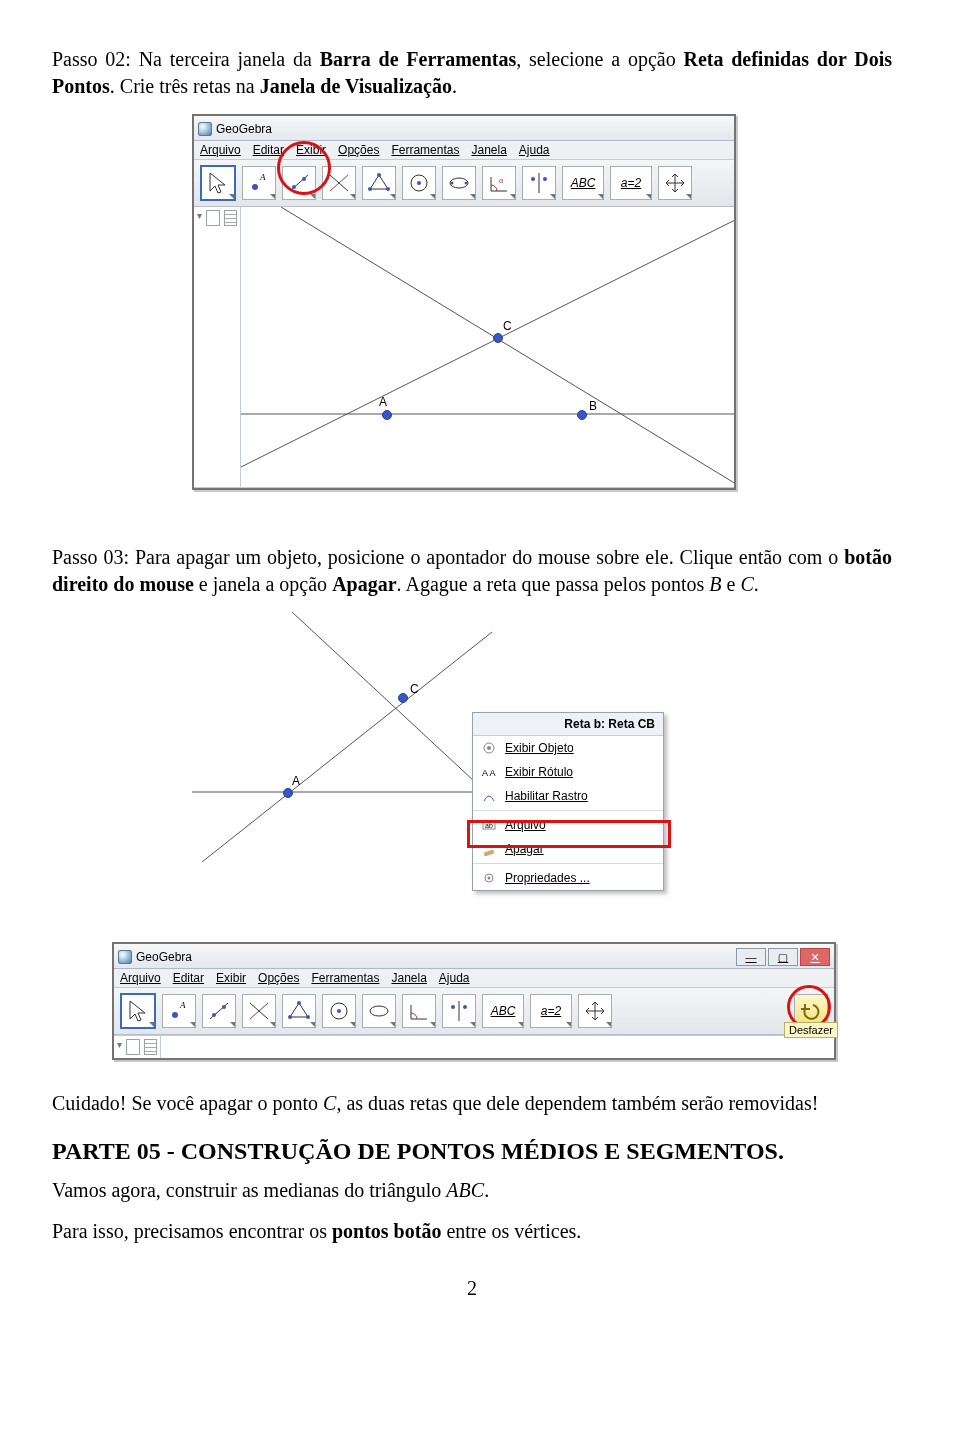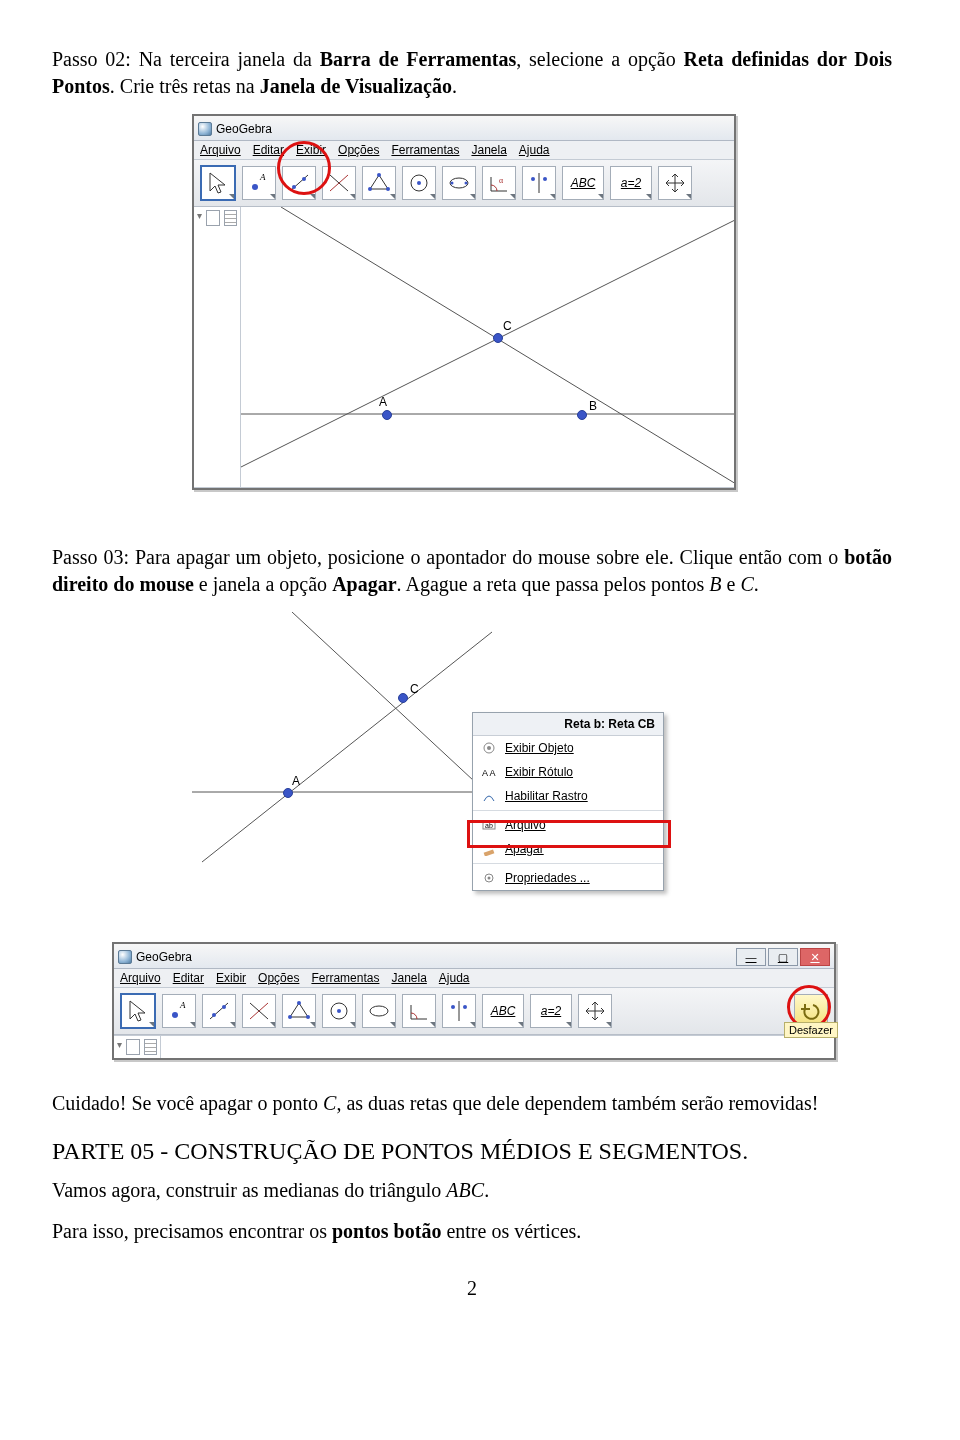--- a/index.html
+++ b/index.html
@@ -11,21 +11,21 @@
   .page{
     width:840px;
     margin:16px auto;
     padding:30px 60px 40px 44px;
     font-size:20px;
     line-height:1.35;
   }
   .para{ margin:0 0 14px 0; text-align:justify; }
   b{ font-weight:bold; }
   i.it{ font-style:italic; }
-  h2.sec{ font-size:24px; font-weight:normal; margin:18px 0 10px 0; text-align:left; }
+  h2.sec{ font-size:24px; font-weight:bold; margin:18px 0 10px 0; text-align:left; }
   .pagenum{ text-align:center; font-size:20px; margin-top:30px; }
   
   
   .fig1-wrap{ margin:10px 0 30px 140px; }
   .gg-window{
     width:540px; border:2px solid #737373; background:#fff; box-shadow:2px 2px 0 #c8c8c8;
   }
   .gg-titlebar{
     height:22px; background:linear-gradient(#f7f7f7,#e3e8ef);
     font:12px Verdana, sans-serif; color:#000; padding:2px 4px 0 4px;

